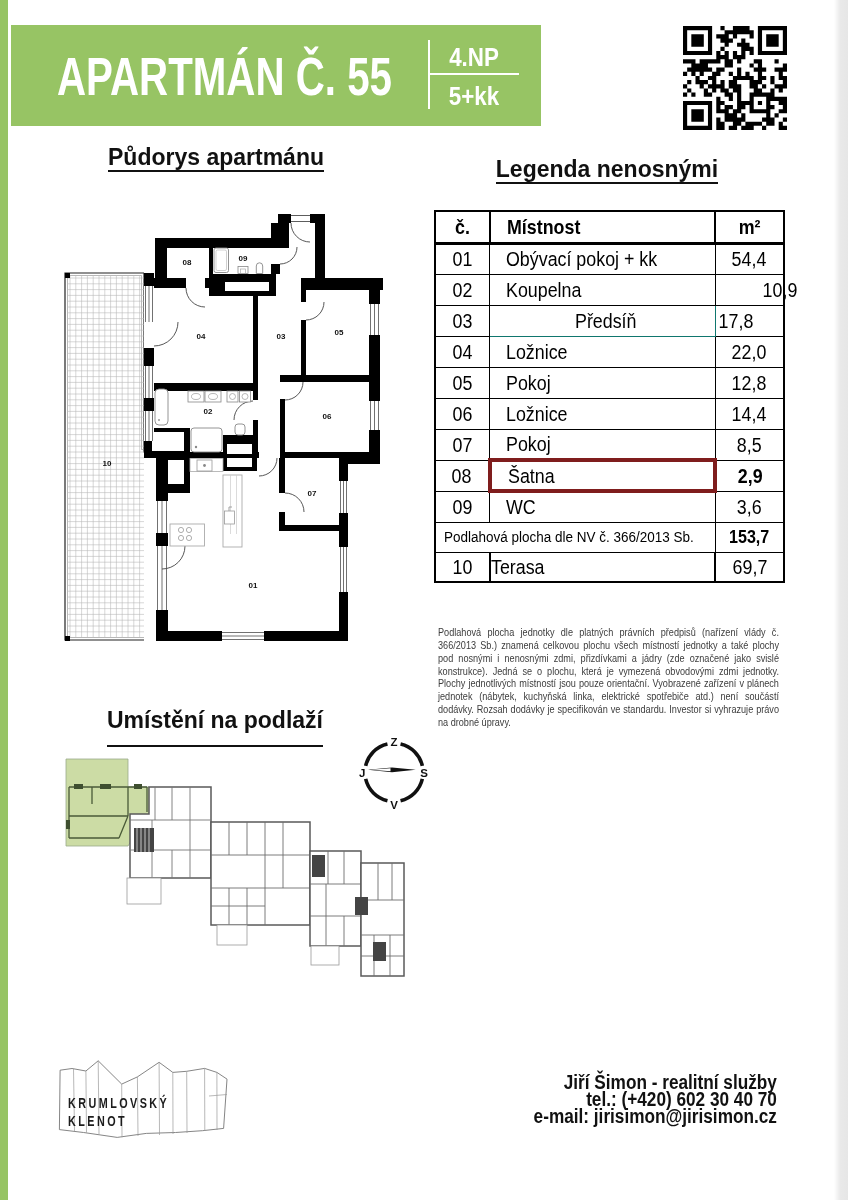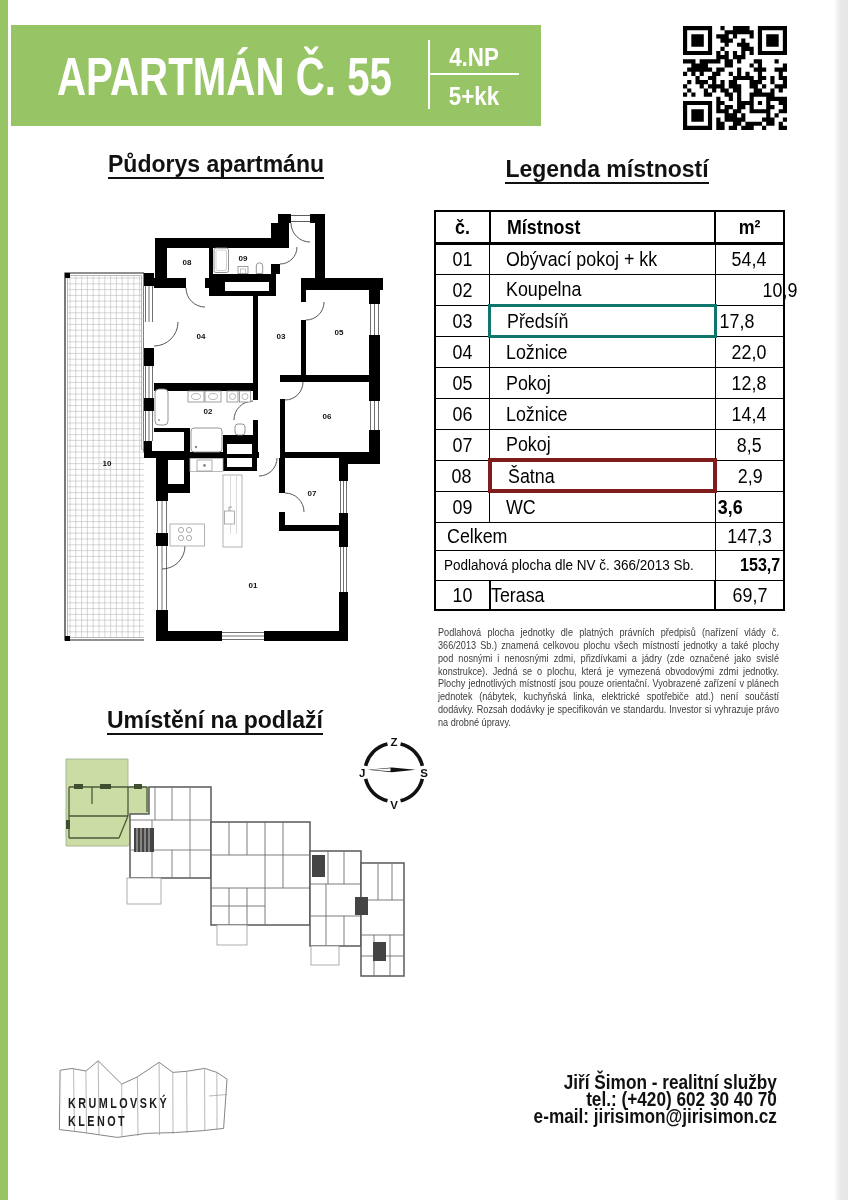--- a/index.html
+++ b/index.html
@@ -26,23 +26,23 @@
 <div class="abs" style="left:428px;top:73px;width:91px;height:2px;background:#fff;"></div>
 
 <div class="abs" style="left:430px;top:42px;width:88px;text-align:center;font-size:26px;font-weight:bold;color:#fff;transform:scaleX(0.86);">4.NP</div>
 
 <div class="abs" style="left:430px;top:81px;width:88px;text-align:center;font-size:26px;font-weight:bold;color:#fff;transform:scaleX(0.86);">5+kk</div>
 
 <svg class="abs" style="left:683px;top:26px;" width="104" height="104" viewBox="0 0 103.25 103.25">
     <path fill="#000" d="M0.0 0.0h28.91v4.13h-28.91zM37.17 0.0h4.13v4.13h-4.13zM49.56 0.0h16.52v4.13h-16.52zM74.34 0.0h28.91v4.13h-28.91zM0.0 4.13h4.13v4.13h-4.13zM24.78 4.13h4.13v4.13h-4.13zM41.3 4.13h28.91v4.13h-28.91zM74.34 4.13h4.13v4.13h-4.13zM99.12 4.13h4.13v4.13h-4.13zM0.0 8.26h4.13v4.13h-4.13zM8.26 8.26h12.39v4.13h-12.39zM24.78 8.26h4.13v4.13h-4.13zM33.04 8.26h12.39v4.13h-12.39zM49.56 8.26h4.13v4.13h-4.13zM66.08 8.26h4.13v4.13h-4.13zM74.34 8.26h4.13v4.13h-4.13zM82.6 8.26h12.39v4.13h-12.39zM99.12 8.26h4.13v4.13h-4.13zM0.0 12.39h4.13v4.13h-4.13zM8.26 12.39h12.39v4.13h-12.39zM24.78 12.39h4.13v4.13h-4.13zM37.17 12.39h12.39v4.13h-12.39zM57.82 12.39h4.13v4.13h-4.13zM74.34 12.39h4.13v4.13h-4.13zM82.6 12.39h12.39v4.13h-12.39zM99.12 12.39h4.13v4.13h-4.13zM0.0 16.52h4.13v4.13h-4.13zM8.26 16.52h12.39v4.13h-12.39zM24.78 16.52h4.13v4.13h-4.13zM41.3 16.52h4.13v4.13h-4.13zM53.69 16.52h12.39v4.13h-12.39zM74.34 16.52h4.13v4.13h-4.13zM82.6 16.52h12.39v4.13h-12.39zM99.12 16.52h4.13v4.13h-4.13zM0.0 20.65h4.13v4.13h-4.13zM24.78 20.65h4.13v4.13h-4.13zM37.17 20.65h4.13v4.13h-4.13zM57.82 20.65h12.39v4.13h-12.39zM74.34 20.65h4.13v4.13h-4.13zM99.12 20.65h4.13v4.13h-4.13zM0.0 24.78h28.91v4.13h-28.91zM33.04 24.78h4.13v4.13h-4.13zM41.3 24.78h4.13v4.13h-4.13zM49.56 24.78h4.13v4.13h-4.13zM57.82 24.78h4.13v4.13h-4.13zM66.08 24.78h4.13v4.13h-4.13zM74.34 24.78h28.91v4.13h-28.91zM33.04 28.91h12.39v4.13h-12.39zM49.56 28.91h12.39v4.13h-12.39zM0.0 33.04h12.39v4.13h-12.39zM16.52 33.04h20.65v4.13h-20.65zM41.3 33.04h8.26v4.13h-8.26zM53.69 33.04h4.13v4.13h-4.13zM70.21 33.04h8.26v4.13h-8.26zM90.86 33.04h4.13v4.13h-4.13zM8.26 37.17h16.52v4.13h-16.52zM41.3 37.17h8.26v4.13h-8.26zM66.08 37.17h4.13v4.13h-4.13zM74.34 37.17h4.13v4.13h-4.13zM99.12 37.17h4.13v4.13h-4.13zM4.13 41.3h24.78v4.13h-24.78zM33.04 41.3h8.26v4.13h-8.26zM53.69 41.3h4.13v4.13h-4.13zM70.21 41.3h12.39v4.13h-12.39zM90.86 41.3h12.39v4.13h-12.39zM0.0 45.43h4.13v4.13h-4.13zM8.26 45.43h4.13v4.13h-4.13zM16.52 45.43h4.13v4.13h-4.13zM28.91 45.43h8.26v4.13h-8.26zM45.43 45.43h4.13v4.13h-4.13zM53.69 45.43h4.13v4.13h-4.13zM61.95 45.43h4.13v4.13h-4.13zM74.34 45.43h4.13v4.13h-4.13zM94.99 45.43h4.13v4.13h-4.13zM12.39 49.56h4.13v4.13h-4.13zM24.78 49.56h8.26v4.13h-8.26zM49.56 49.56h20.65v4.13h-20.65zM74.34 49.56h8.26v4.13h-8.26zM86.73 49.56h4.13v4.13h-4.13zM94.99 49.56h8.26v4.13h-8.26zM4.13 53.69h4.13v4.13h-4.13zM12.39 53.69h12.39v4.13h-12.39zM28.91 53.69h4.13v4.13h-4.13zM37.17 53.69h4.13v4.13h-4.13zM45.43 53.69h8.26v4.13h-8.26zM66.08 53.69h12.39v4.13h-12.39zM86.73 53.69h4.13v4.13h-4.13zM99.12 53.69h4.13v4.13h-4.13zM0.0 57.82h4.13v4.13h-4.13zM16.52 57.82h4.13v4.13h-4.13zM24.78 57.82h16.52v4.13h-16.52zM45.43 57.82h12.39v4.13h-12.39zM66.08 57.82h8.26v4.13h-8.26zM78.47 57.82h4.13v4.13h-4.13zM90.86 57.82h12.39v4.13h-12.39zM4.13 61.95h4.13v4.13h-4.13zM20.65 61.95h4.13v4.13h-4.13zM28.91 61.95h4.13v4.13h-4.13zM37.17 61.95h8.26v4.13h-8.26zM49.56 61.95h8.26v4.13h-8.26zM70.21 61.95h8.26v4.13h-8.26zM86.73 61.95h4.13v4.13h-4.13zM94.99 61.95h4.13v4.13h-4.13zM0.0 66.08h4.13v4.13h-4.13zM8.26 66.08h4.13v4.13h-4.13zM20.65 66.08h8.26v4.13h-8.26zM41.3 66.08h8.26v4.13h-8.26zM53.69 66.08h4.13v4.13h-4.13zM66.08 66.08h24.78v4.13h-24.78zM33.04 70.21h4.13v4.13h-4.13zM45.43 70.21h4.13v4.13h-4.13zM53.69 70.21h4.13v4.13h-4.13zM66.08 70.21h4.13v4.13h-4.13zM82.6 70.21h20.65v4.13h-20.65zM0.0 74.34h28.91v4.13h-28.91zM33.04 74.34h8.26v4.13h-8.26zM53.69 74.34h16.52v4.13h-16.52zM74.34 74.34h4.13v4.13h-4.13zM82.6 74.34h4.13v4.13h-4.13zM94.99 74.34h8.26v4.13h-8.26zM0.0 78.47h4.13v4.13h-4.13zM24.78 78.47h4.13v4.13h-4.13zM33.04 78.47h4.13v4.13h-4.13zM41.3 78.47h8.26v4.13h-8.26zM53.69 78.47h8.26v4.13h-8.26zM66.08 78.47h4.13v4.13h-4.13zM82.6 78.47h8.26v4.13h-8.26zM99.12 78.47h4.13v4.13h-4.13zM0.0 82.6h4.13v4.13h-4.13zM8.26 82.6h12.39v4.13h-12.39zM24.78 82.6h4.13v4.13h-4.13zM33.04 82.6h12.39v4.13h-12.39zM49.56 82.6h8.26v4.13h-8.26zM66.08 82.6h20.65v4.13h-20.65zM94.99 82.6h8.26v4.13h-8.26zM0.0 86.73h4.13v4.13h-4.13zM8.26 86.73h12.39v4.13h-12.39zM24.78 86.73h4.13v4.13h-4.13zM41.3 86.73h12.39v4.13h-12.39zM57.82 86.73h4.13v4.13h-4.13zM82.6 86.73h4.13v4.13h-4.13zM90.86 86.73h4.13v4.13h-4.13zM0.0 90.86h4.13v4.13h-4.13zM8.26 90.86h12.39v4.13h-12.39zM24.78 90.86h4.13v4.13h-4.13zM33.04 90.86h4.13v4.13h-4.13zM41.3 90.86h20.65v4.13h-20.65zM78.47 90.86h12.39v4.13h-12.39zM99.12 90.86h4.13v4.13h-4.13zM0.0 94.99h4.13v4.13h-4.13zM24.78 94.99h4.13v4.13h-4.13zM33.04 94.99h8.26v4.13h-8.26zM49.56 94.99h8.26v4.13h-8.26zM61.95 94.99h16.52v4.13h-16.52zM82.6 94.99h8.26v4.13h-8.26zM94.99 94.99h4.13v4.13h-4.13zM0.0 99.12h28.91v4.13h-28.91zM33.04 99.12h8.26v4.13h-8.26zM45.43 99.12h8.26v4.13h-8.26zM57.82 99.12h12.39v4.13h-12.39zM78.47 99.12h4.13v4.13h-4.13zM94.99 99.12h8.26v4.13h-8.26z"></path>
   </svg>
 
-<div class="abs" style="left:16px;top:151px;width:400px;text-align:center;font-size:23px;font-weight:bold;color:#111;"><span style="border-bottom:2.5px solid #111;padding-bottom:0px;">Půdorys apartmánu</span></div>
-
-<div class="abs" style="left:407px;top:156px;width:400px;text-align:center;font-size:23px;font-weight:bold;color:#111;"><span style="border-bottom:2.5px solid #111;padding-bottom:0px;">Legenda místností</span></div>
+<div class="abs" style="left:16px;top:144px;width:400px;text-align:center;font-size:23px;font-weight:bold;color:#111;"><span style="border-bottom:2.5px solid #111;padding-bottom:0px;">Půdorys apartmánu</span></div>
+
+<div class="abs" style="left:407px;top:156px;width:400px;text-align:center;font-size:23px;font-weight:bold;color:#111;"><span style="border-bottom:2.5px solid #111;padding-bottom:0px;">Legenda nenosnými</span></div>
 
 <svg class="abs" style="left:55px;top:200px;" width="340" height="455" viewBox="55 200 340 455">
 
 <g>
 <clipPath id="terr">
         <path d="M65 273H144V452H156.5V640H65Z"></path>
       </clipPath>
 <path d="M65 273H144V452H156.5V640H65Z" fill="#fff" stroke="#222" stroke-width="1.2"></path>
 <path d="M67.5 275.5H141.5V449.5H154V637.5H67.5Z" fill="none" stroke="#888" stroke-width="0.6"></path>
 <g clip-path="url(#terr)">
@@ -290,21 +290,21 @@
           <td style="border:1px solid #000;padding-left:16px;"><span class="cl">Obývací pokoj + kk</span></td>
           <td style="border:1px solid #000;border-right:2px solid #000;text-align:center;"><span class="cc">54,4</span></td>
         </tr>
 <tr style="height:31px;">
           <td style="border:1px solid #000;border-left:2px solid #000;text-align:center;"><span class="cc">02</span></td>
           <td style="border:1px solid #000;padding-left:16px;"><span class="cl">Koupelna</span></td>
           <td style="border:1px solid #000;border-right:2px solid #000;text-align:center;padding-left:44px;"><span class="cc">10,9</span></td>
         </tr>
 <tr style="height:31px;">
           <td style="border:1px solid #000;border-left:2px solid #000;text-align:center;"><span class="cc">03</span></td>
-          <td style="border:3px solid #0f766e;padding-left:16px;"><span class="cl">Předsíň</span></td>
+          <td style="border:1px solid #0f766e;padding-left:16px;text-align:center;"><span class="cl">Předsíň</span></td>
           <td style="border:1px solid #000;border-right:2px solid #000;text-align:left;"><span class="cc">17,8</span></td>
         </tr>
 <tr style="height:31px;">
           <td style="border:1px solid #000;border-left:2px solid #000;text-align:center;"><span class="cc">04</span></td>
           <td style="border:1px solid #000;padding-left:16px;"><span class="cl">Ložnice</span></td>
           <td style="border:1px solid #000;border-right:2px solid #000;text-align:center;"><span class="cc">22,0</span></td>
         </tr>
 <tr style="height:31px;">
           <td style="border:1px solid #000;border-left:2px solid #000;text-align:center;"><span class="cc">05</span></td>
           <td style="border:1px solid #000;padding-left:16px;"><span class="cl">Pokoj</span></td>
@@ -316,34 +316,30 @@
           <td style="border:1px solid #000;border-right:2px solid #000;text-align:center;"><span class="cc">14,4</span></td>
         </tr>
 <tr style="height:31px;">
           <td style="border:1px solid #000;border-left:2px solid #000;text-align:center;"><span class="cc">07</span></td>
           <td style="border:1px solid #000;padding-left:16px;"><span class="cl">Pokoj</span></td>
           <td style="border:1px solid #000;border-right:2px solid #000;text-align:center;"><span class="cc">8,5</span></td>
         </tr>
 <tr style="height:31px;">
           <td style="border:1px solid #000;border-left:2px solid #000;text-align:center;"><span class="cc">08</span></td>
           <td style="border:4px solid #7f1d1d;padding-left:16px;"><span class="cl">Šatna</span></td>
-          <td style="border:1px solid #000;border-right:2px solid #000;text-align:center;"><span class="cc">2,9</span></td>
+          <td style="border:1px solid #000;border-right:2px solid #000;text-align:center;font-weight:bold;"><span class="cc">2,9</span></td>
         </tr>
 <tr style="height:31px;">
           <td style="border:1px solid #000;border-left:2px solid #000;text-align:center;"><span class="cc">09</span></td>
           <td style="border:1px solid #000;padding-left:16px;"><span class="cl">WC</span></td>
-          <td style="border:1px solid #000;border-right:2px solid #000;text-align:left;font-weight:bold;"><span class="cc">3,6</span></td>
-        </tr>
-<tr style="height:28px;">
-          <td colspan="2" style="border:1px solid #000;border-left:2px solid #000;padding-left:11px;"><span class="cl">Celkem</span></td>
-          <td style="border:1px solid #000;border-right:2px solid #000;text-align:center;"><span class="cc">147,3</span></td>
+          <td style="border:1px solid #000;border-right:2px solid #000;text-align:center;"><span class="cc">3,6</span></td>
         </tr>
 <tr style="height:30px;">
           <td colspan="2" style="border:1px solid #000;border-left:2px solid #000;padding-left:8px;font-weight:normal;font-size:15.5px;"><span class="cl">Podlahová plocha dle NV č. 366/2013 Sb.</span></td>
-          <td style="border:1px solid #000;border-right:2px solid #000;text-align:right;font-weight:bold;font-size:18.5px;margin-left:30px;"><span class="cc">153,7</span></td>
+          <td style="border:1px solid #000;border-right:2px solid #000;text-align:center;font-weight:bold;font-size:18.5px;margin-left:30px;"><span class="cc">153,7</span></td>
         </tr>
 <tr style="height:30px;">
           <td style="border:2px solid #000;border-top:1px solid #000;text-align:center;"><span class="cc">10</span></td>
           <td style="border:1px solid #000;border-bottom:2px solid #000;padding-left:0;"><span class="cl">Terasa</span></td>
           <td style="border:2px solid #000;border-top:1px solid #000;text-align:center;"><span class="cc">69,7</span></td>
         </tr>
 </tbody>
     </table>
 </div>
 
@@ -351,21 +347,21 @@
 <div class="jline">Podlahová plocha jednotky dle platných právních předpisů (nařízení vlády č.</div>
 <div class="jline">366/2013 Sb.) znamená celkovou plochu všech místností jednotky a také plochy</div>
 <div class="jline">pod nosnými i nenosnými zdmi, přizdívkami a jádry (zde označené jako svislé</div>
 <div class="jline">konstrukce). Jedná se o plochu, která je vymezená obvodovými zdmi jednotky.</div>
 <div class="jline">Plochy jednotlivých místností jsou pouze orientační. Vyobrazené zařízení v plánech</div>
 <div class="jline">jednotek (nábytek, kuchyňská linka, elektrické spotřebiče atd.) není součástí</div>
 <div class="jline">dodávky. Rozsah dodávky je specifikován ve standardu. Investor si vyhrazuje právo</div>
 <div>na drobné úpravy.</div>
 </div>
 
-<div class="abs" style="left:107px;top:707px;font-size:23px;font-weight:bold;color:#111;"><span style="border-bottom:2.5px solid #111;padding-bottom:0px;">Umístění na podlaží</span></div>
+<div class="abs" style="left:107px;top:707px;font-size:23px;font-weight:bold;color:#111;"><span style="border-bottom:2.5px solid #111;padding-bottom:12px;">Umístění na podlaží</span></div>
 
 <svg class="abs" style="left:356px;top:734px;" width="76" height="76" viewBox="0 0 76 76">
 
 <path d="M66.35 31.85 A29.1 29.1 0 0 0 44.55 10.05 M31.45 10.05 A29.1 29.1 0 0 0 9.65 31.85 M9.65 44.95 A29.1 29.1 0 0 0 31.45 66.75 M44.55 66.75 A29.1 29.1 0 0 0 66.35 44.95" fill="none" stroke="#111" stroke-width="3.6"></path>
 
 <polygon points="12,35.8 36,33.4 59.7,35.8 36,38.2" fill="#111"></polygon>
 <polygon points="14.5,35.8 34.5,34.3 34.5,37.3" fill="#fff"></polygon>
 
 <g font-weight="bold" font-size="11.5" fill="#111" text-anchor="middle">
 <text x="38" y="12.2">Z</text>

